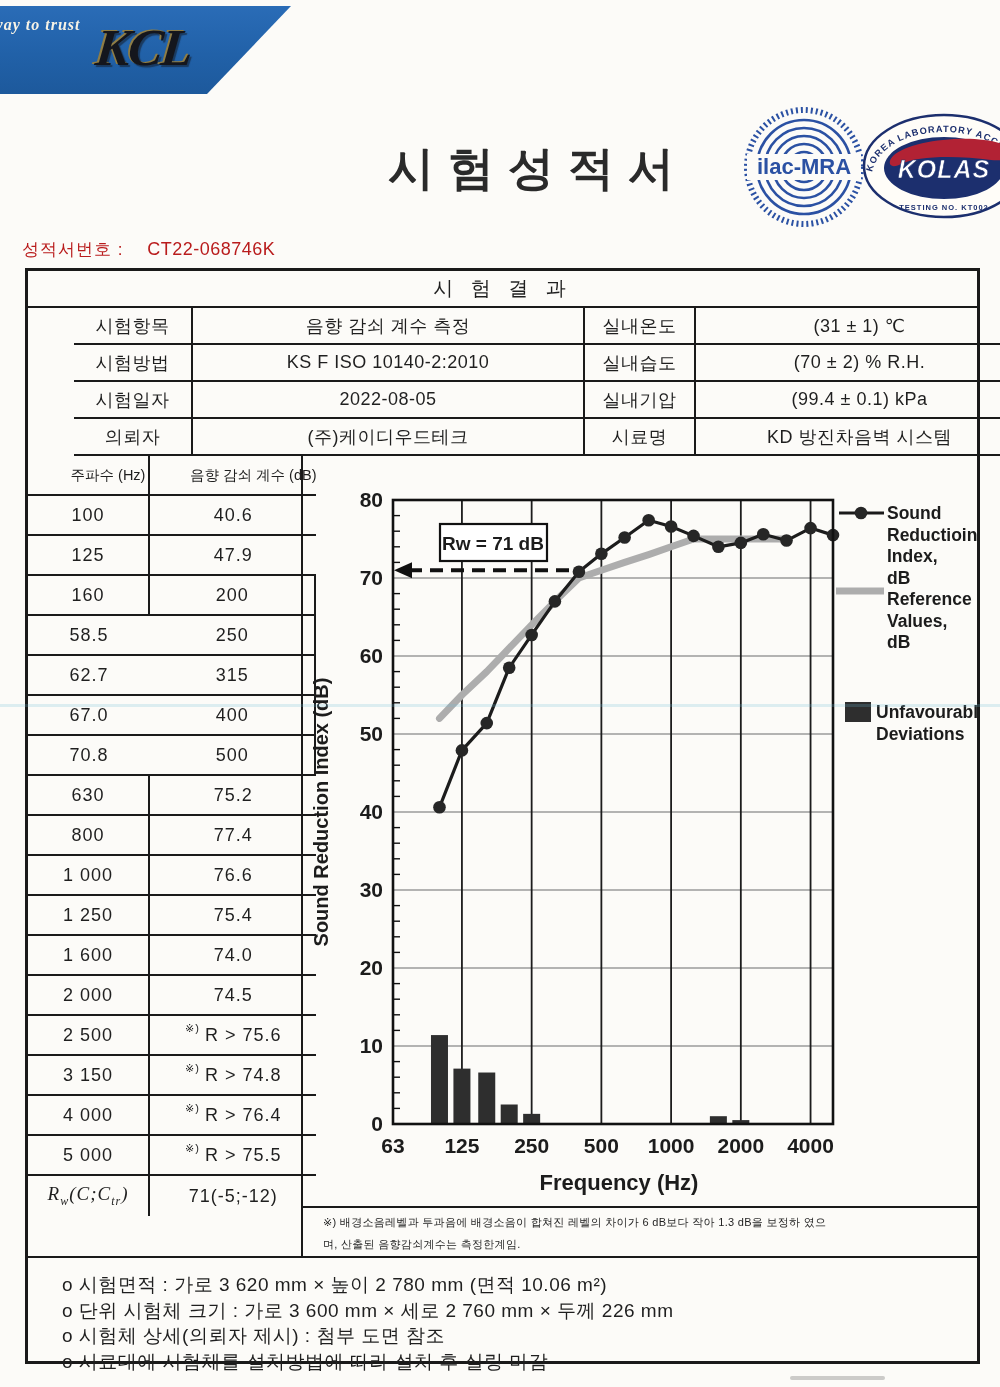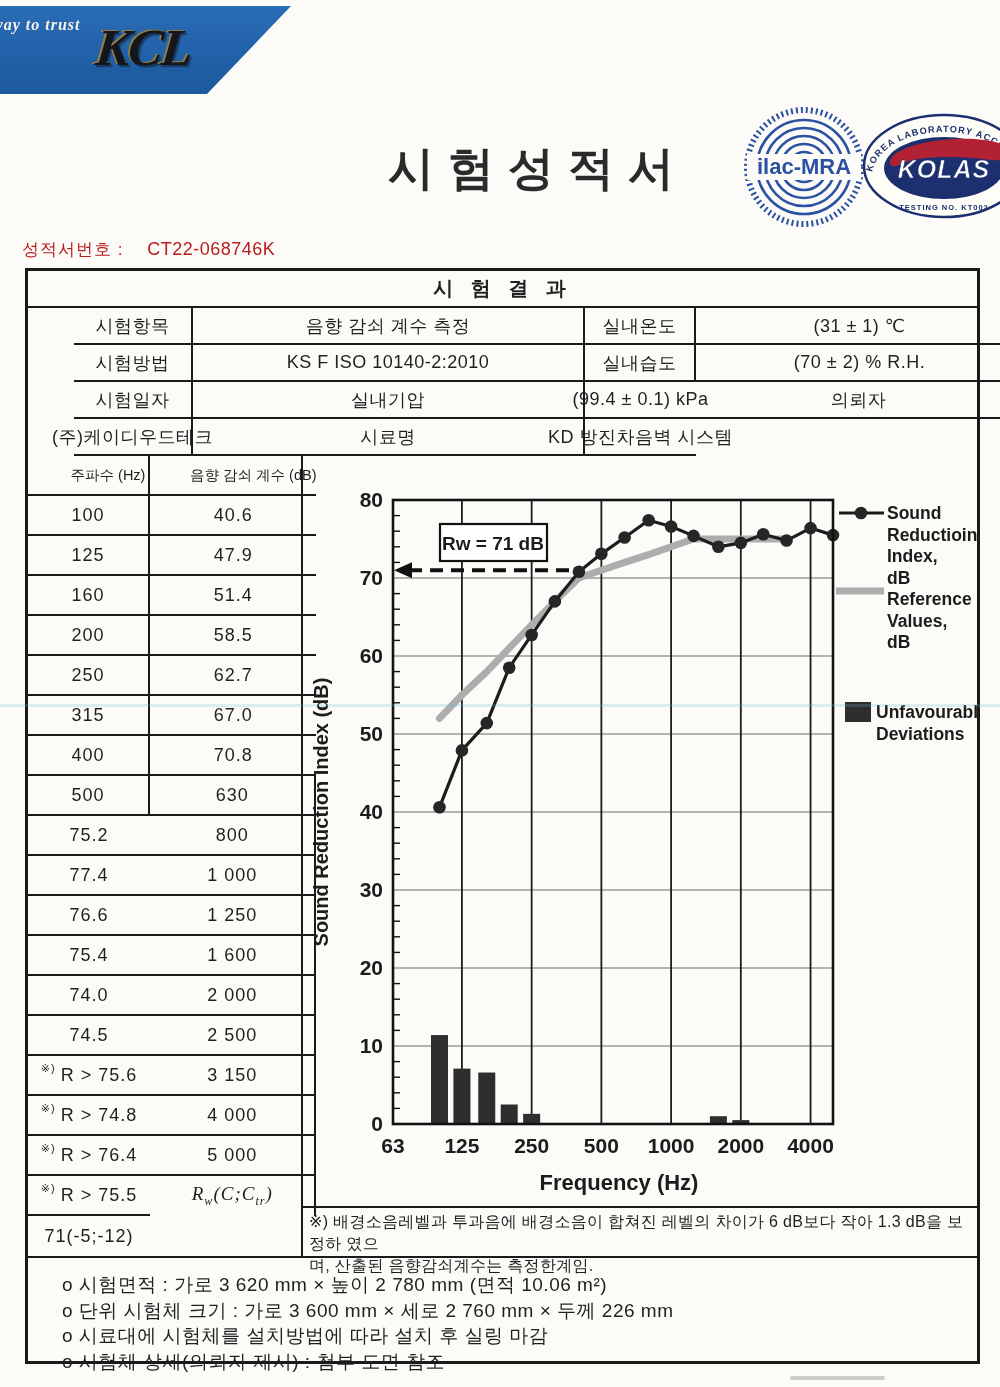--- a/index.html
+++ b/index.html
@@ -15,21 +15,21 @@
        font-style:italic;font-weight:800;font-size:52px;color:#14161d;transform:skewX(-6deg);
        text-shadow:-2px -1px 0 #8f7d45,2px 2px 1px rgba(20,25,35,.55);letter-spacing:-2px;}
   #doc-title{position:absolute;left:0;top:138px;width:980px;text-align:center;
              font-size:46px;font-weight:800;letter-spacing:14px;color:#2a2a2a;margin-left:48px;}
   #stamps{position:absolute;left:741px;top:104px;width:285px;height:126px;}
   #report-line{position:absolute;left:22px;top:238px;font-size:17px;letter-spacing:1px;color:#b91c1c;}
   #report-line .val{margin-left:18px;letter-spacing:.5px;font-size:18px;}
   
   #outer{position:absolute;left:25px;top:268px;width:949px;height:1090px;border:3px solid #1a1a1a;}
   #tbl-title{position:absolute;left:0;top:0;width:100%;height:35px;line-height:35px;text-align:center;
-             font-size:20px;font-weight:700;letter-spacing:6px;border-bottom:2px solid #1a1a1a;}
+             font-size:20px;font-weight:400;letter-spacing:6px;border-bottom:2px solid #1a1a1a;}
   #info-grid{position:absolute;left:0;top:37px;width:100%;height:148px;display:grid;
              grid-template-columns:119px 392px 111px 1fr;grid-auto-rows:37px;padding-left:46px;}
   #info-grid>div{display:flex;align-items:center;justify-content:center;font-size:18px;
                  border-bottom:2px solid #1a1a1a;letter-spacing:.5px;white-space:nowrap;}
   #info-grid .lab{border-right:2px solid #1a1a1a;}
   #info-grid .v1{border-right:2px solid #1a1a1a;}
   #info-grid .l2{border-right:2px solid #1a1a1a;}
   
   #freq-table{position:absolute;left:0;top:185px;width:273px;height:800px;border-right:2px solid #1a1a1a;
               display:grid;grid-template-columns:122px 1fr;grid-auto-rows:40px;}
@@ -39,21 +39,21 @@
   #freq-table .hdr{font-size:14.5px;letter-spacing:0;padding-left:40px;}
   #freq-table .note{font-size:11px;vertical-align:super;position:relative;top:-7px;margin-right:5px;}
   #freq-table .norow{border-bottom:none !important;}
   .rw-lab{font-family:"Liberation Serif","DejaVu Serif",serif;font-style:italic;font-size:19px;}
   .rw-lab sub{font-size:12px;}
   
   #chart-cell{position:absolute;left:275px;top:185px;width:674px;height:750px;}
   #chart-svg{position:absolute;left:0;top:0;}
   #chart-svg text{font-family:"Liberation Sans","DejaVu Sans",sans-serif;fill:#1c1c1c;}
   #footnote{position:absolute;left:275px;top:935px;width:674px;height:50px;border-top:2px solid #1a1a1a;
-            font-size:16px;line-height:22px;padding:3px 0 0 6px;box-sizing:border-box;letter-spacing:.3px;}
+            font-size:11px;line-height:22px;padding:3px 0 0 20px;box-sizing:border-box;letter-spacing:.3px;}
   #bullets{position:absolute;left:0;top:985px;width:100%;border-top:2px solid #1a1a1a;
            padding:14px 0 0 34px;box-sizing:border-box;}
   #bullets>div{font-size:19px;line-height:25.5px;letter-spacing:.5px;white-space:nowrap;}
   
   #scan-line{position:absolute;left:0;top:704px;width:100%;height:3px;background:rgba(110,185,215,.22);}
   #scan-smudge{position:absolute;left:790px;top:1376px;width:95px;height:4px;background:rgba(60,60,60,.25);border-radius:2px;}
 </style>
 </head>
 <body>
 
@@ -106,38 +106,38 @@
     <div id="info-grid">
       <div class="lab">시험항목</div>
       <div class="v1">음향 감쇠 계수 측정</div>
       <div class="l2">실내온도</div>
       <div>(31 ± 1) ℃</div>
       <div class="lab">시험방법</div>
       <div class="v1">KS F ISO 10140-2:2010</div>
       <div class="l2">실내습도</div>
       <div>(70 ± 2) % R.H.</div>
       <div class="lab">시험일자</div>
+      <div class="v1">2022-08-05</div>
       <div class="l2">실내기압</div>
       <div>(99.4 ± 0.1) kPa</div>
       <div class="lab">의뢰자</div>
       <div class="v1">(주)케이디우드테크</div>
       <div class="l2">시료명</div>
       <div>KD 방진차음벽 시스템</div>
     </div>
 
     <div id="freq-table">
       <div class="c1 hdr">주파수 (Hz)</div>
       <div class="hdr">음향 감쇠 계수 (dB)</div>
 
       <div class="c1">100</div>
         <div>40.6</div>
         <div class="c1">125</div>
         <div>47.9</div>
         <div class="c1">160</div>
-        <div>51.4</div>
         <div class="c1">200</div>
         <div>58.5</div>
         <div class="c1">250</div>
         <div>62.7</div>
         <div class="c1">315</div>
         <div>67.0</div>
         <div class="c1">400</div>
         <div>70.8</div>
         <div class="c1">500</div>
         <div class="c1">630</div>
@@ -280,20 +280,20 @@
     </div>
 
     <div id="footnote">
       <div>※) 배경소음레벨과 투과음에 배경소음이 합쳐진 레벨의 차이가 6 dB보다 작아 1.3 dB을 보정하 였으</div>
       <div>며, 산출된 음향감쇠계수는 측정한계임.</div>
     </div>
 
     <div id="bullets">
       <div>o 시험면적 : 가로 3 620 mm × 높이 2 780 mm (면적 10.06 m²)</div>
       <div>o 단위 시험체 크기 : 가로 3 600 mm × 세로 2 760 mm × 두께 226 mm</div>
+      <div>o 시험체 상세(의뢰자 제시) : 첨부 도면 참조</div>
       <div>o 시료대에 시험체를 설치방법에 따라 설치 후 실링 마감</div>
-      <div>o 시험체 상세(의뢰자 제시) : 첨부 도면 참조</div>
     </div>
   </div>
 
   <div id="scan-line"></div>
   <div id="scan-smudge"></div>
 </div>
 
 </body></html>

